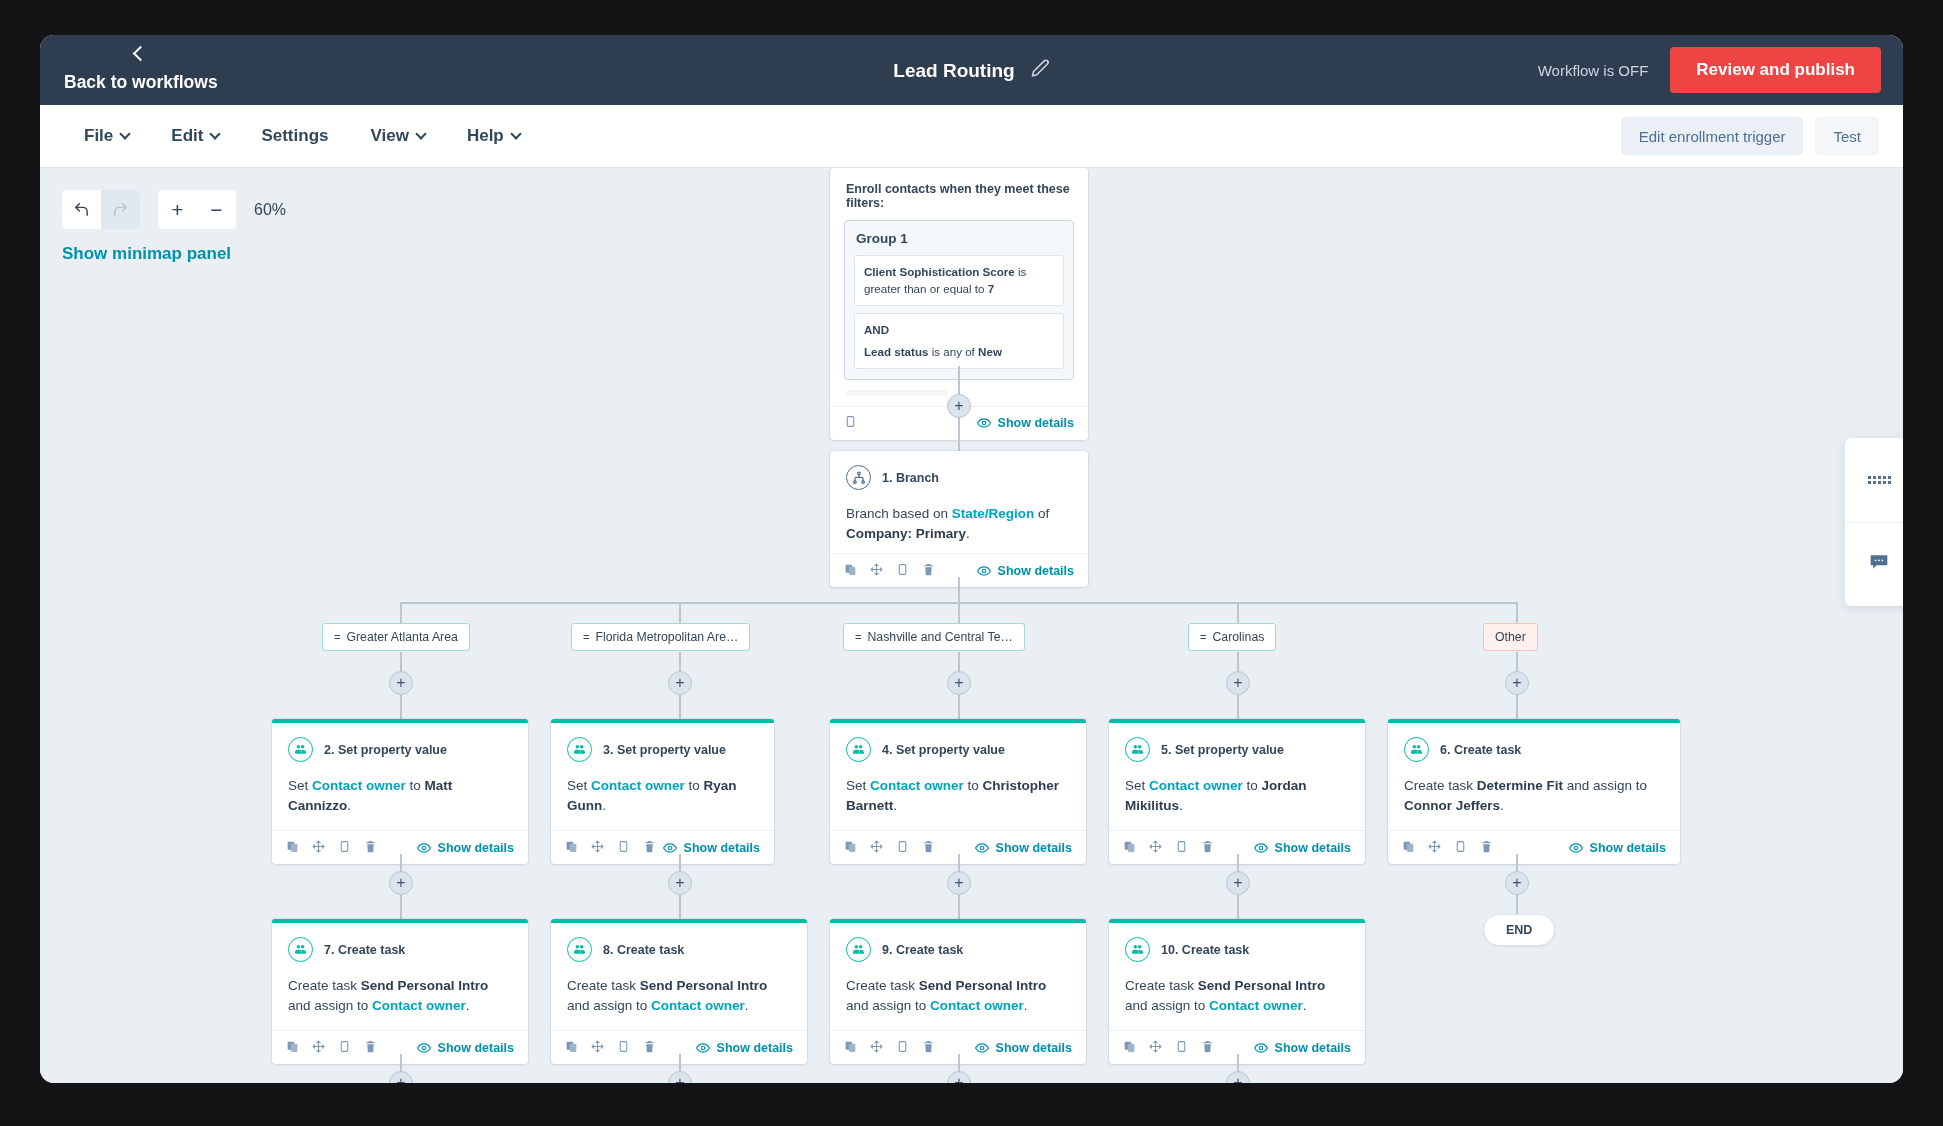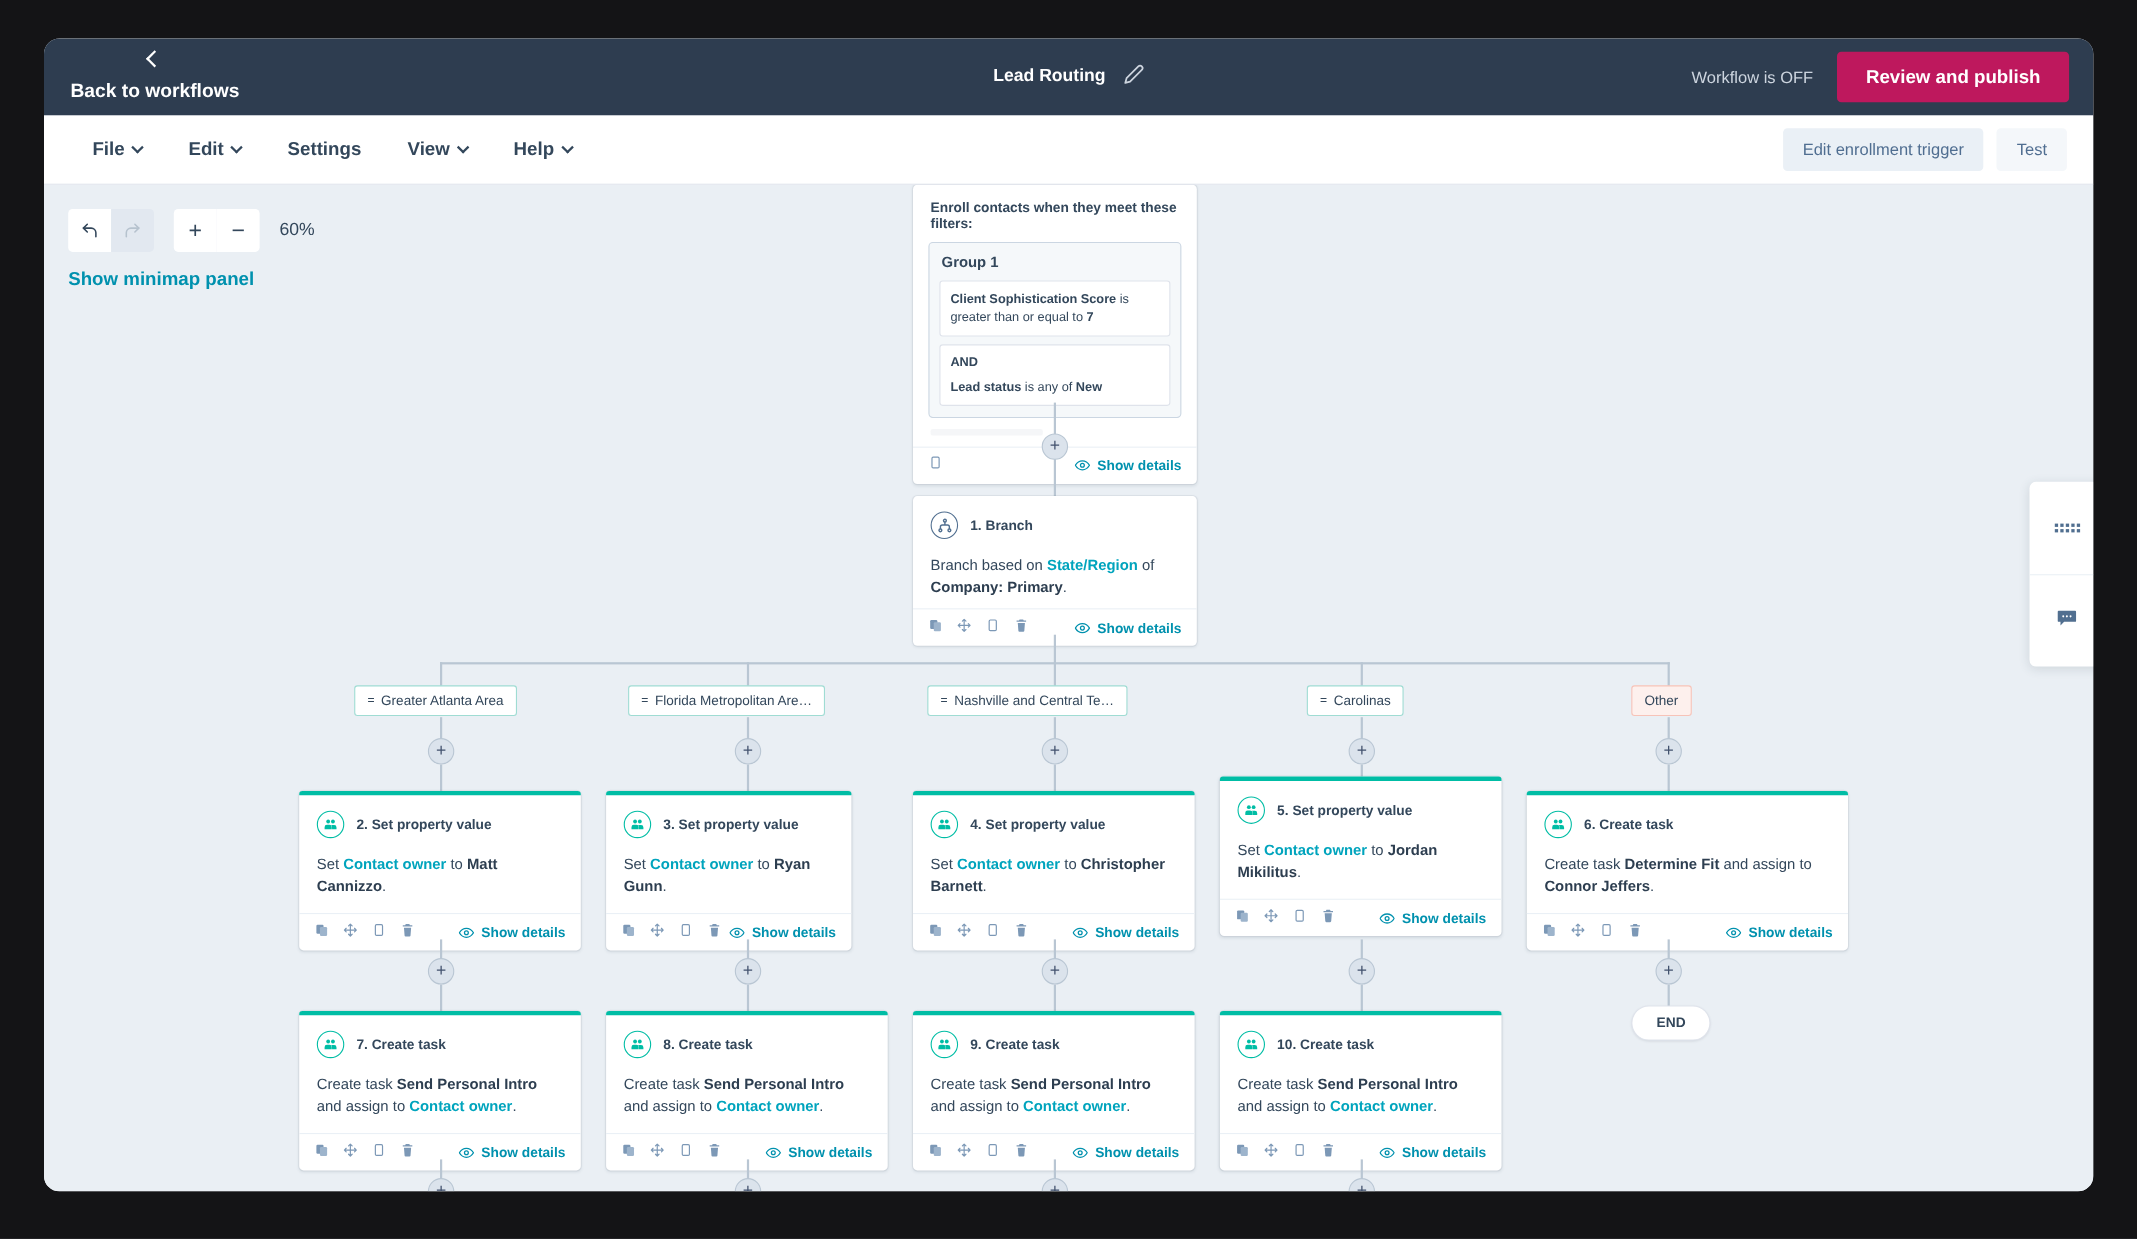--- a/index.html
+++ b/index.html
@@ -41,30 +41,30 @@
   .chev-left {
     display: inline-block; width: 11px; height: 11px;
     border-left: 2.6px solid #ffffff; border-bottom: 2.6px solid #ffffff;
     transform: rotate(45deg); margin-bottom: 1px;
   }
   .wf-title-wrap {
     position: absolute; left: 50%; top: 50%;
     transform: translate(-50%, -50%);
     display: flex; align-items: center; gap: 16px;
   }
-  .wf-title { color: #ffffff; font-size: 16px; font-weight: bold; white-space: nowrap; }
+  .wf-title { color: #ffffff; font-size: 19px; font-weight: bold; white-space: nowrap; }
   .pencil-icon { display: block; }
   .topbar-right {
     position: absolute; right: 22px; top: 50%;
     transform: translateY(-50%);
     display: flex; align-items: center; gap: 22px;
   }
   .wf-status { color: #cdd5df; font-size: 15px; white-space: nowrap; }
   .btn-publish {
-    background: #be185d; color: #fff;
+    background: #ef4444; color: #fff;
     border: none; border-radius: 4px;
     padding: 13px 26px;
     font-size: 17px; font-weight: bold;
     font-family: inherit; cursor: pointer; white-space: nowrap;
   }
   
   .menubar {
     position: relative;
     height: 63px; width: 100%;
     background: #ffffff;
@@ -570,21 +570,21 @@
           <div class="show-details">
             <svg width="14" height="14" viewBox="0 0 24 24" fill="none" stroke="#0091ae" stroke-width="2">
                 <path d="M1 12s4-7 11-7 11 7 11 7-4 7-11 7S1 12 1 12z"></path>
                 <circle cx="12" cy="12" r="3"></circle>
               </svg>
             <span>Show details</span>
           </div>
         </div>
       </div>
 
-      <div class="node" style="left:1069px; top:538px; width:256px;">
+      <div class="node" style="left:1069px; top:551px; width:256px;">
         <div class="node-top-rule"></div>
         <div class="node-body">
           <div class="node-head">
             <span class="node-icon">
               <svg width="13" height="13" viewBox="0 0 24 24" fill="#00bda5">
                   <circle cx="8" cy="7" r="3.2"></circle>
                   <circle cx="16" cy="7" r="3.2"></circle>
                   <path d="M2 20v-3.5a4 4 0 0 1 4-4h4a4 4 0 0 1 4 4V20zM14.5 20v-3.5a5.4 5.4 0 0 0-1.1-3.3 4 4 0 0 1 .6-.2h4a4 4 0 0 1 4 4V20z"></path>
                 </svg>
             </span>

